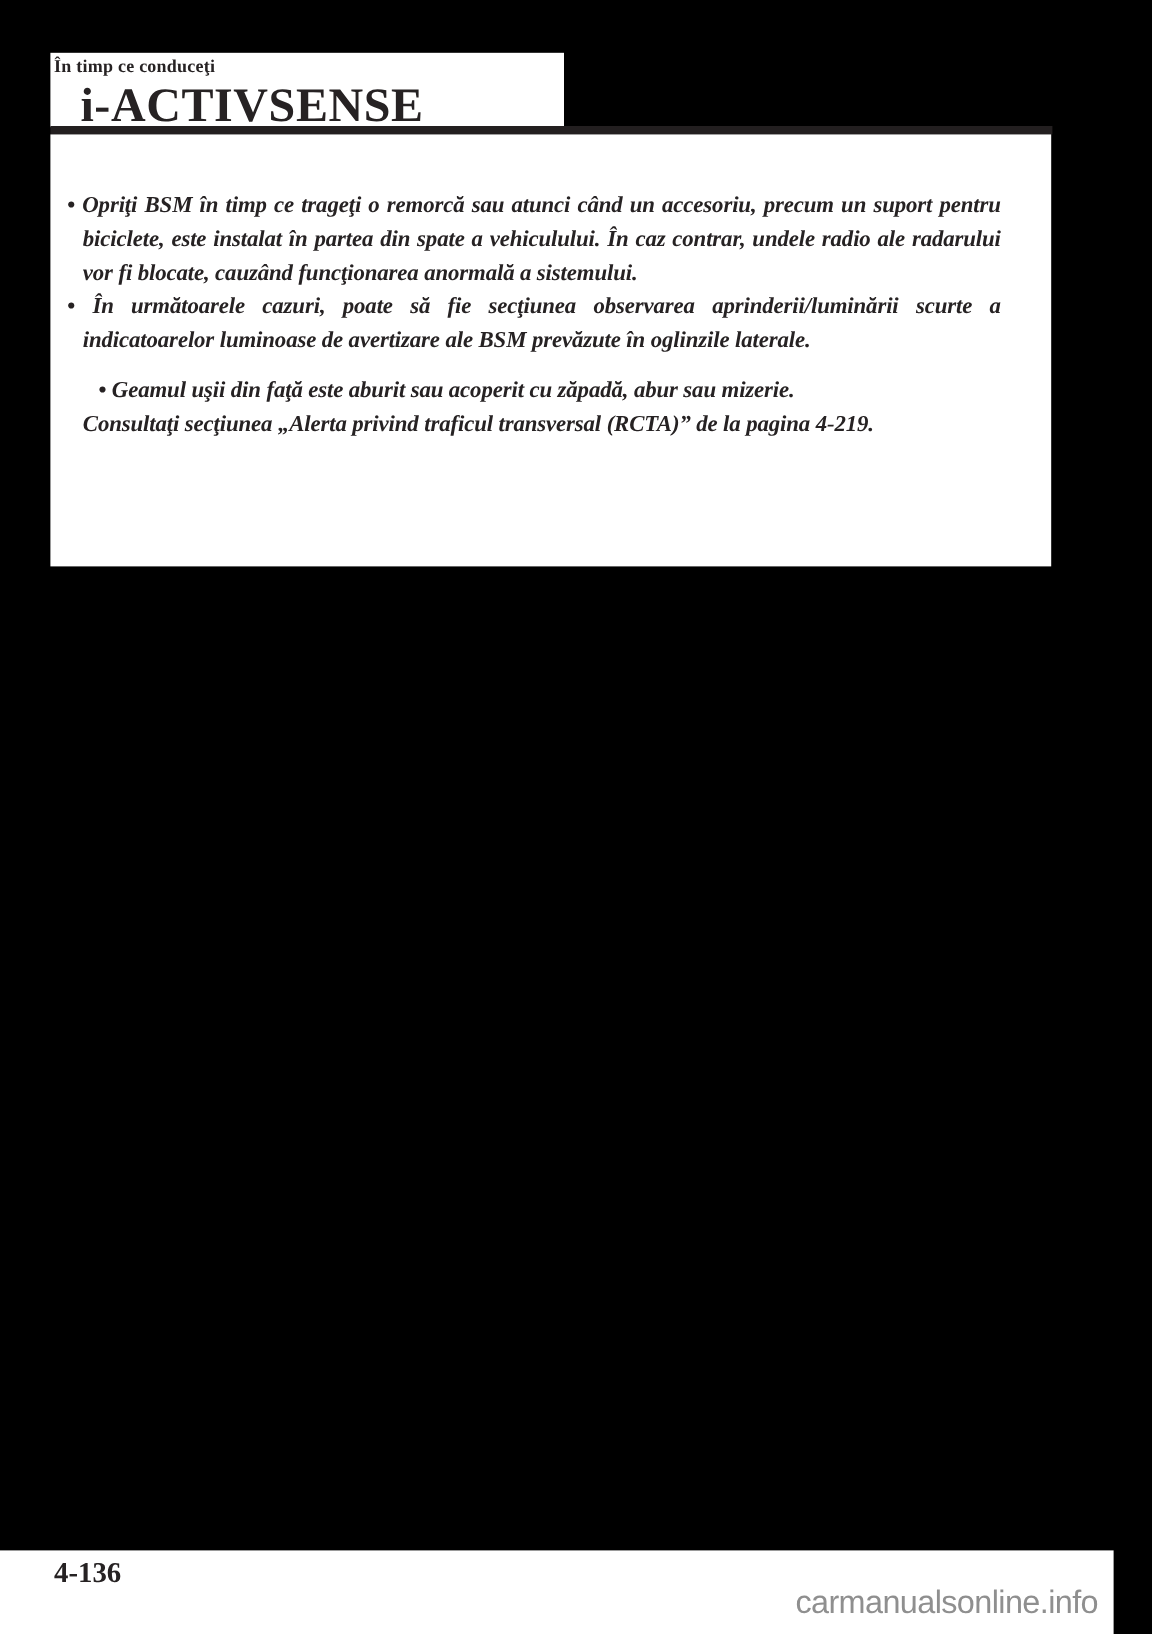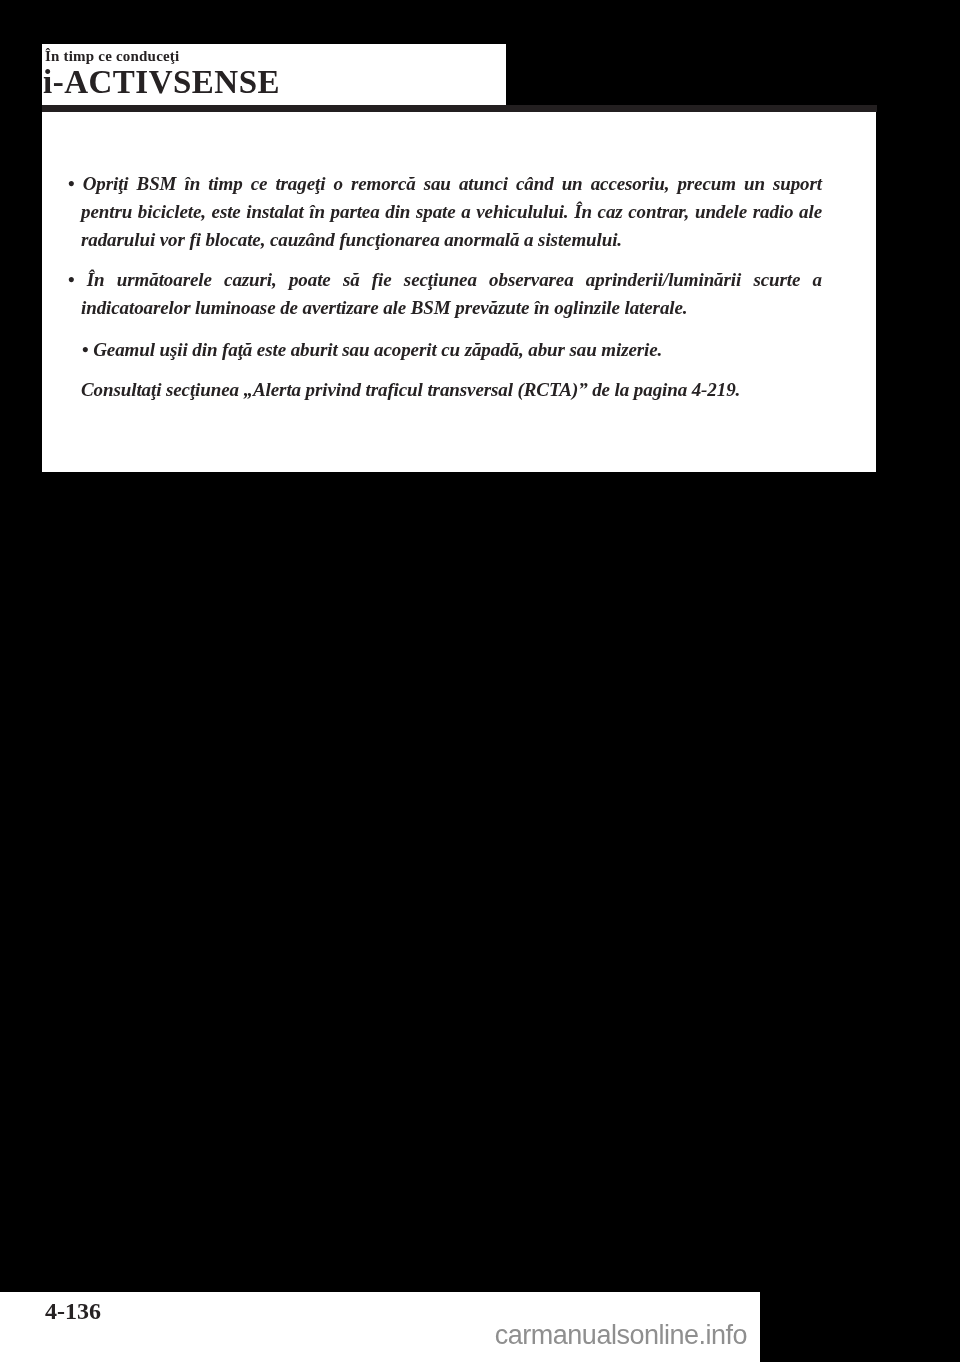--- a/index.html
+++ b/index.html
@@ -9,71 +9,72 @@
     height: 1362px;
     background: #000000;
     overflow: hidden;
     font-family: "Liberation Serif", serif;
     color: #262223;
   }
   
   .paper-header {
     position: absolute;
     left: 42px; top: 44px;
-    width: 464px; height: 62px;
+    width: 428px; height: 62px;
     background: #ffffff;
   }
   .title-rule {
     position: absolute;
     left: 42px; top: 105px;
     width: 835px; height: 7px;
     background: #231f20;
   }
   .paper-body {
     position: absolute;
     left: 42px; top: 112px;
     width: 834px; min-height: 360px;
     background: #ffffff;
     box-sizing: border-box;
     padding: 46px 42px 6px 14px;
   }
   .paper-footer {
     position: absolute;
     left: 0; top: 1292px;
-    width: 760px; height: 70px;
+    width: 928px; height: 70px;
     background: #ffffff;
   }
   .section-label {
     position: absolute;
     left: 3px; top: 4px;
     font-size: 15px;
     font-weight: bold;
     letter-spacing: 0.2px;
     white-space: nowrap;
     color: #262223;
   }
   .chapter-title {
     position: absolute;
     left: 1px; top: 20px;
-    font-size: 33px;
+    font-size: 40px;
     font-weight: bold;
     letter-spacing: 0.5px;
     white-space: nowrap;
     color: #262223;
+    padding-left: 24px;
   }
   .body-text {
     font-size: 19px;
     line-height: 28px;
     font-style: italic;
     font-weight: bold;
     letter-spacing: -0.1px;
     text-align: justify;
     color: #262223;
   }
-  .item { margin: 12px; }
+  .item { margin: 0; }
   .item.bullet {
     padding-left: 13px;
     text-indent: -13px;
   }
   .sub-group { margin-top: 14px; margin-bottom: 0; }
   .item.sub {
     margin-left: 26px;
     padding-left: 11px;
     text-indent: -11px;
   }

